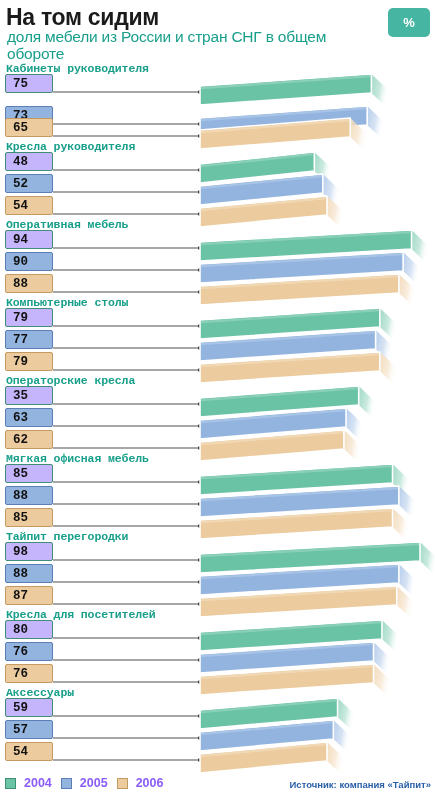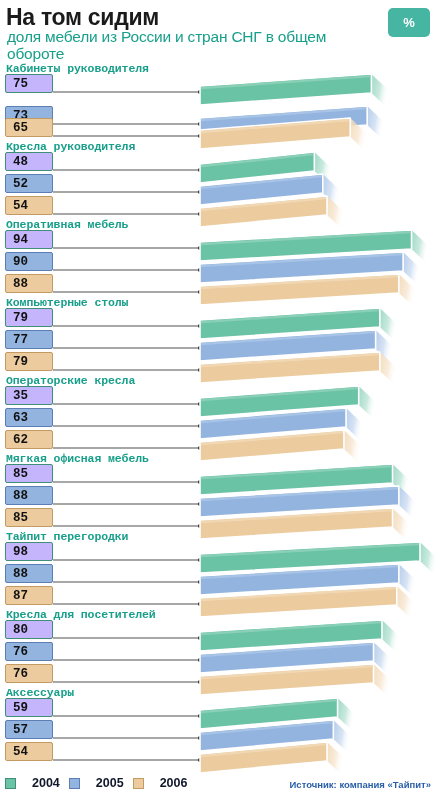--- a/index.html
+++ b/index.html
@@ -136,24 +136,24 @@
   #legend {
     position: absolute;
     left: 5px; top: 8px;
     display: flex;
     align-items: center;
     gap: 9px;
   }
   .legend-item {
     display: flex;
     align-items: center;
-    gap: 16px;
+    gap: 8px;
     font-size: 12.5px;
     font-weight: bold;
-    color: #0f172a;
+    color: #8b5cf6;
     text-align: center;
   }
   .legend-swatch {
     width: 11px; height: 11px;
     box-sizing: border-box;
     border: 1.2px solid #6e6e6e;
   }
   .legend-swatch.y2004 { background: #6bc3a5; border-color: #3f8f78; }
   .legend-swatch.y2005 { background: #93b4df; border-color: #5b7fb4; }
   .legend-swatch.y2006 { background: #eccb9e; border-color: #c39a62; }

